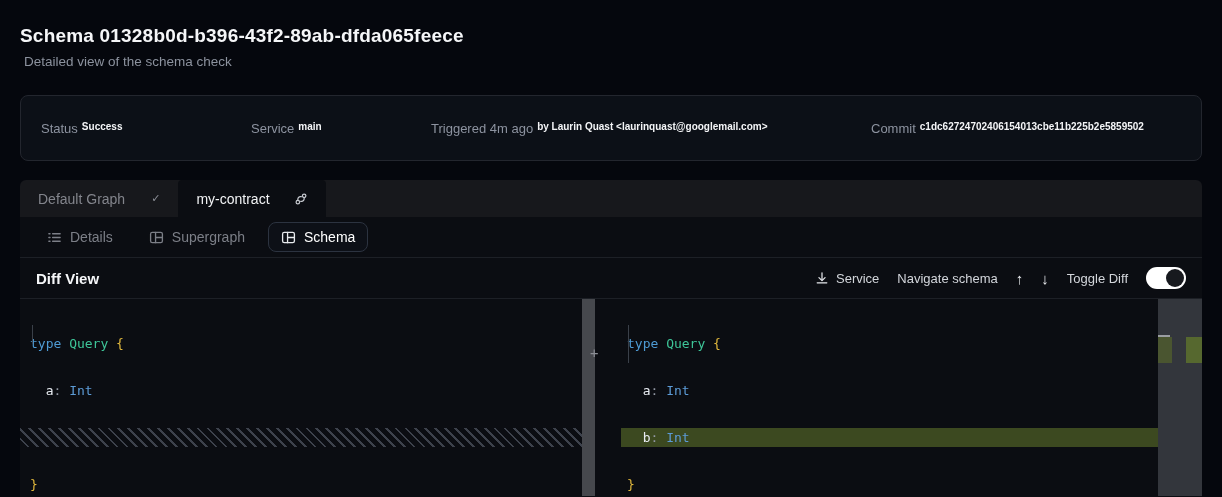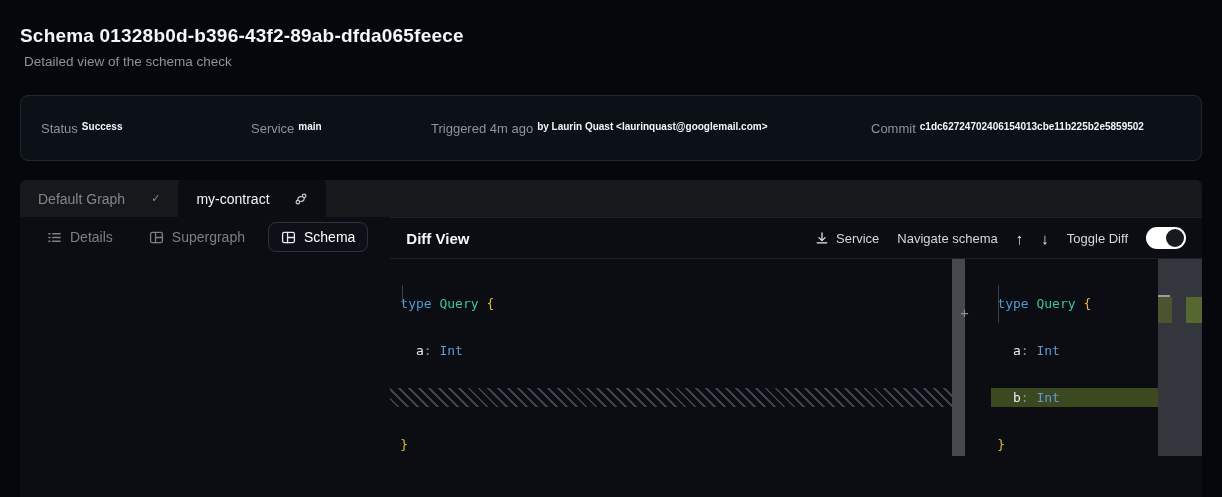--- a/index.html
+++ b/index.html
@@ -36,21 +36,21 @@
   }
   .graph-tab {
     display:flex; align-items:center; gap:24px; padding:0 18px;
     font-size:14px; color:#83858c; cursor:pointer; white-space:nowrap;
   }
   .graph-tab.active { background:#0b0d12; color:#f2f3f5; border-radius:4px 4px 0 0; }
   .graph-tab .tab-check { font-size:11px; color:#8d9098; margin-left:2px; }
   .graph-tab svg { stroke:#c6c9cf; }
 
   
-  .content { margin:0 20px; background:#0b0d12; height:280px; display:flex; flex-direction:row;gap:8px; }
+  .content { margin:0 20px; background:#0b0d12; height:280px; display:flex; flex-direction:column; }
 
   .view-tabs { height:40px; display:flex; align-items:center; padding:0 14px; gap:10px; flex:none; }
   .view-tab {
     display:flex; align-items:center; gap:8px; padding:6px 12px;
     font-size:14px; color:#7c7f87; border:1px solid transparent; border-radius:8px; cursor:pointer;
   }
   .view-tab svg { stroke:#7c7f87; }
   .view-tab.active { color:#fff; border-color:#2c3340; background:#0d1017; }
   .view-tab.active svg { stroke:#e8eaee; }
 

